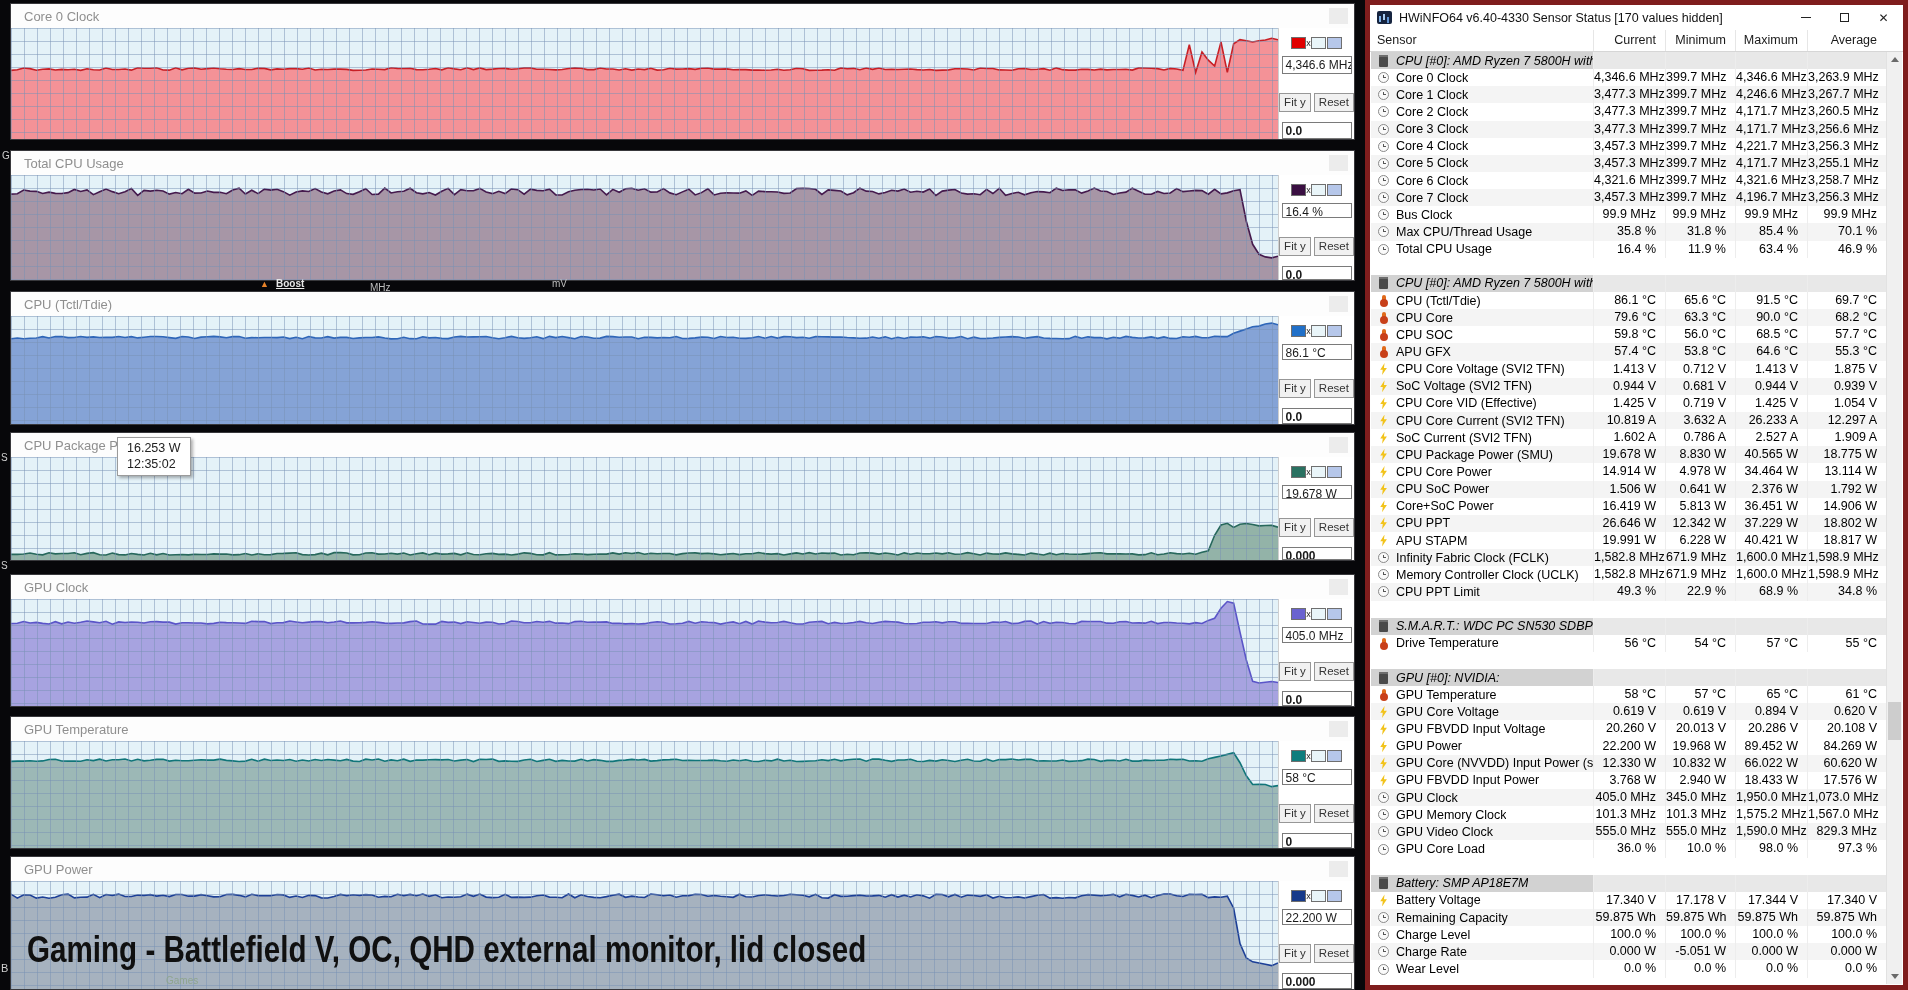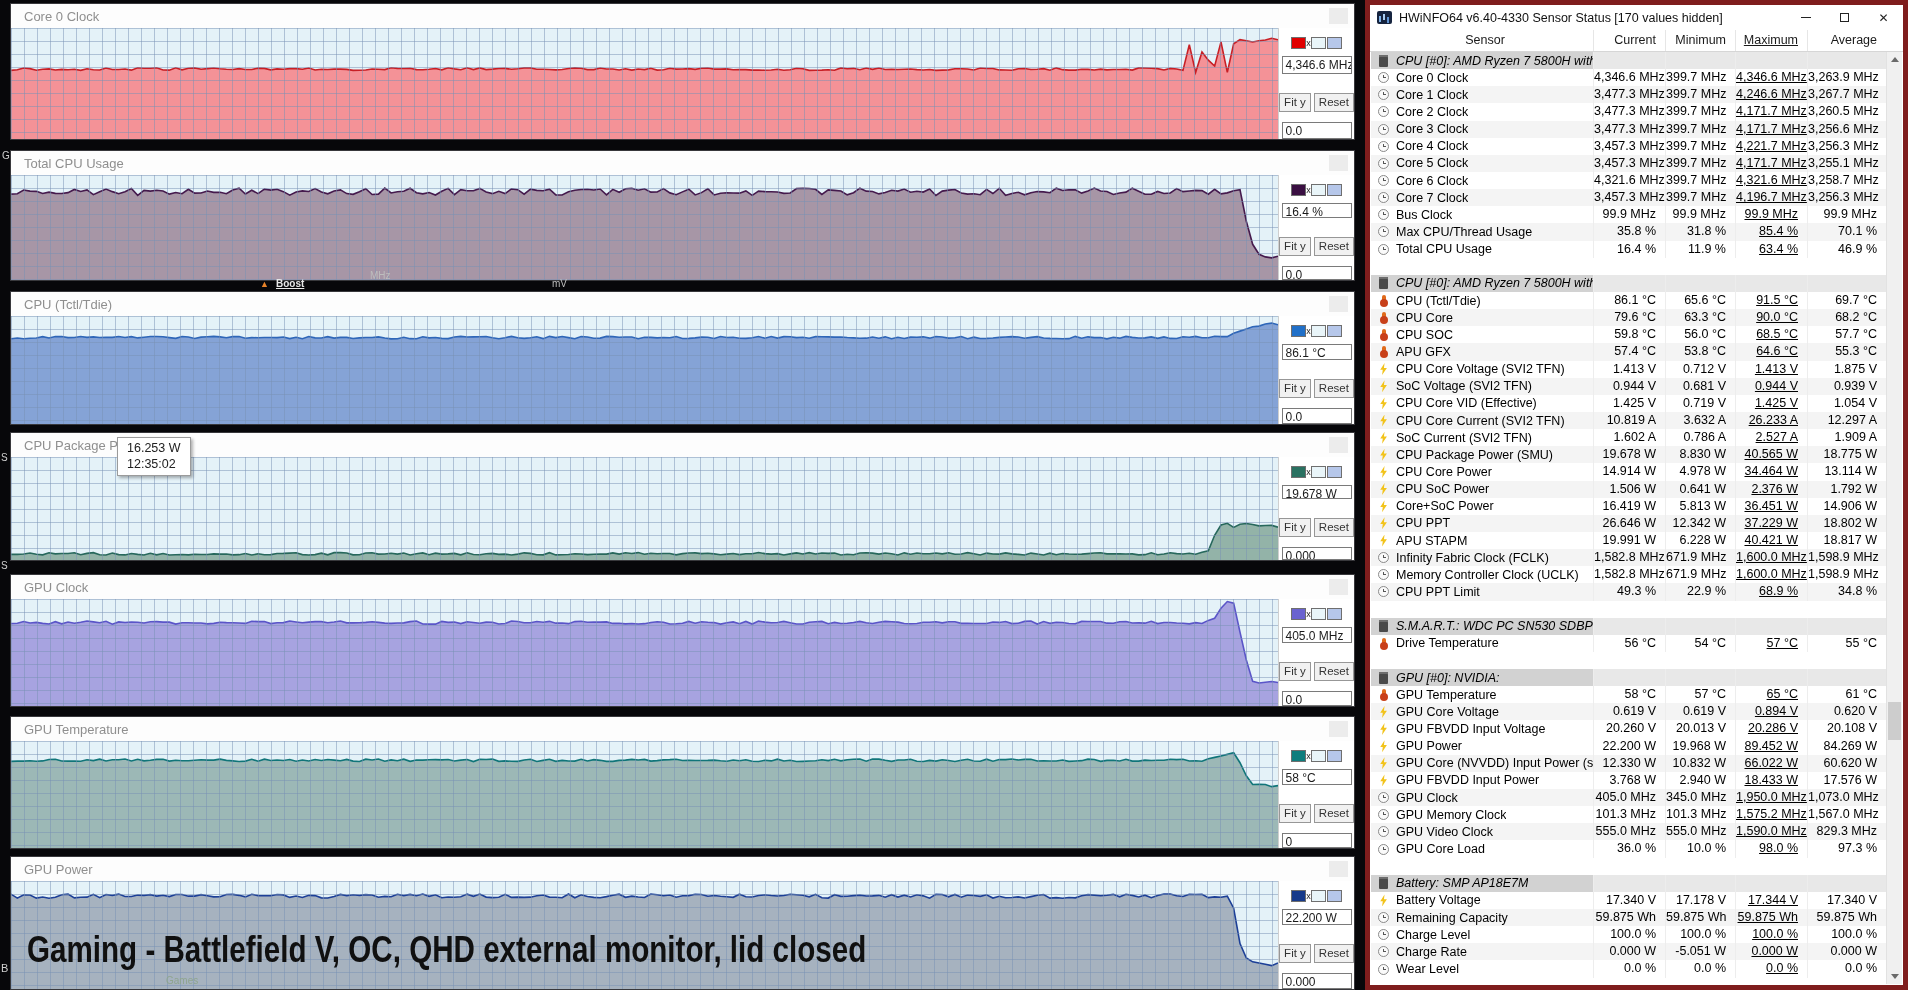--- a/index.html
+++ b/index.html
@@ -17,44 +17,44 @@
   .gridlines{position:absolute;inset:0;pointer-events:none;
     background-image:repeating-linear-gradient(to right,rgba(120,145,180,.5) 0 1px,transparent 1px 13px),
                      repeating-linear-gradient(to bottom,rgba(120,145,180,.5) 0 1px,transparent 1px 13px);}
   .gpanel{width:76px;min-width:76px;background:#fff;border-left:1px solid #cfcfcf;display:flex;flex-direction:column;align-items:center;padding-top:9px;box-sizing:border-box;}
   .swrow{display:flex;align-items:center;gap:1px;}
   .sw{width:15px;height:12px;border:1px solid #6f6f6f;box-sizing:border-box;}
   .swx{font-size:9px;color:#222;line-height:10px;margin:0 -1px;}
   .vbox{width:62px;height:19px;border:1px solid #7a7a7a;background:#fff;font-size:12px;line-height:17px;padding:0 3px;white-space:nowrap;overflow:hidden;margin-top:7px;box-sizing:content-box;color:#1a1a1a;}
   .btnrow{display:flex;gap:3px;margin-top:19px;}
   .gbtn{border:1px solid #979797;background:#f1f1f1;font-size:11.5px;color:#333;padding:1px 4px;line-height:15px;white-space:nowrap;}
-  .bbox{margin-top:10px;}
+  .bbox{margin-top:10px;font-weight:bold;}
   .gcaption{position:absolute;left:16px;bottom:18px;font-size:37px;font-weight:bold;color:#101010;white-space:nowrap;transform:scaleX(.8);transform-origin:left bottom;letter-spacing:0px;}
 
   
   .tooltip{position:absolute;left:117px;top:437px;background:#fff;border:1px solid #9b9b9b;box-shadow:2px 2px 3px rgba(0,0,0,.3);padding:2px 9px 3px 9px;font-size:12.5px;line-height:16px;color:#222;z-index:60;}
 
   .bgfrag{position:absolute;white-space:nowrap;z-index:5;}
 
   
   #hwin{position:absolute;left:1365px;top:0;width:543px;height:990px;background:#fff;border:5px solid #7f1d1d;box-sizing:border-box;}
   .titlebar{height:25px;display:flex;align-items:center;background:#fff;}
   .appicon{width:15px;height:13px;margin:0 7px 0 7px;background:#16243f;border-radius:2px;position:relative;}
   .appicon::before{content:"";position:absolute;left:2px;bottom:2px;width:2px;height:6px;background:#7fb2e8;box-shadow:4px -2px 0 #a9cdf2,8px 1px 0 #5f93d2;}
   .apptitle{font-size:12.5px;color:#111;white-space:nowrap;overflow:hidden;flex:1;}
   .tbtns{display:flex;height:25px;}
   .tbtn{width:39px;height:25px;display:flex;align-items:center;justify-content:center;}
   .glyph-min{width:10px;height:1px;background:#222;}
   .glyph-max{width:9px;height:9px;border:1px solid #222;box-sizing:border-box;}
   .glyph-close{font-size:12px;color:#222;line-height:12px;}
   .headrow{height:22px;display:flex;align-items:center;border-bottom:1px solid #d6d6d6;box-sizing:border-box;padding-right:17px;}
   .hc{font-size:12.5px;color:#1a1a1a;height:100%;line-height:21px;box-sizing:border-box;border-right:1px solid #e6e6e6;}
-  .hc-sensor{flex:1;padding-left:7px;text-align:center;}
+  .hc-sensor{flex:1;padding-left:7px;text-align:left;}
   .hc-val{text-align:right;padding-right:9px;}
-  .w1{width:72px;}.w2{width:70px;}.w3{width:72px;text-decoration:underline;}.w4{width:78px;border-right:none;}
+  .w1{width:72px;}.w2{width:70px;}.w3{width:72px;}.w4{width:78px;border-right:none;}
 
   #rows{position:absolute;top:47px;left:1px;right:17px;bottom:1px;overflow:hidden;}
   .srow{height:17.15px;display:flex;align-items:stretch;background:#fff;}
   .srow.alt{background:#f4f4f4;}
   .srow.sec{background:#e8e8e8;}
   .cs{flex:1;display:flex;align-items:center;padding-left:6px;gap:6px;border-right:1px solid #ededed;min-width:0;}
   .sec .cs{background:#d2d2d2;}
   .lbl{font-size:12.5px;color:#000;white-space:nowrap;overflow:hidden;}
   .sec .lbl{font-style:italic;}
   .cv{text-align:right;padding-right:9px;border-right:1px solid #ededed;font-size:12.5px;color:#000;line-height:17px;white-space:nowrap;box-sizing:border-box;}
@@ -280,21 +280,21 @@
             <div class="btnrow">
               <button class="gbtn">Fit y</button>
               <button class="gbtn">Reset</button>
             </div>
             <div class="vbox bbox">0.000</div>
           </div>
         </div>
       </div>
       <span class="bgfrag" style="left: 260px; top: 279px; color: rgb(232, 131, 42); font-size: 9px; font-weight: bold;">▲</span>
       <span class="bgfrag" style="left: 276px; top: 278px; color: rgb(232, 232, 232); font-size: 10px; font-weight: bold; text-decoration: underline;">Boost</span>
-      <span class="bgfrag" style="left: 370px; top: 270px; color: rgb(189, 189, 189); font-size: 10px;">MHz</span>
+      <span class="bgfrag" style="left: 370px; top: 282px; color: rgb(189, 189, 189); font-size: 10px;">MHz</span>
       <span class="bgfrag" style="left: 552px; top: 278px; color: rgb(189, 189, 189); font-size: 10px;">mV</span>
       <span class="bgfrag" style="left: 2px; top: 150px; color: rgb(207, 207, 207); font-size: 10px;">G</span>
       <span class="bgfrag" style="left: 1px; top: 452px; color: rgb(207, 207, 207); font-size: 10px;">S</span>
       <span class="bgfrag" style="left: 1px; top: 560px; color: rgb(207, 207, 207); font-size: 10px;">S</span>
       <span class="bgfrag" style="left: 1px; top: 962px; color: rgb(207, 207, 207); font-size: 11px;">B</span>
       <span class="bgfrag" style="left: 166px; top: 975px; color: rgb(143, 165, 143); font-size: 10px;">Games</span>
     </div>
 
   <div class="tooltip">
     <div>16.253 W</div>

